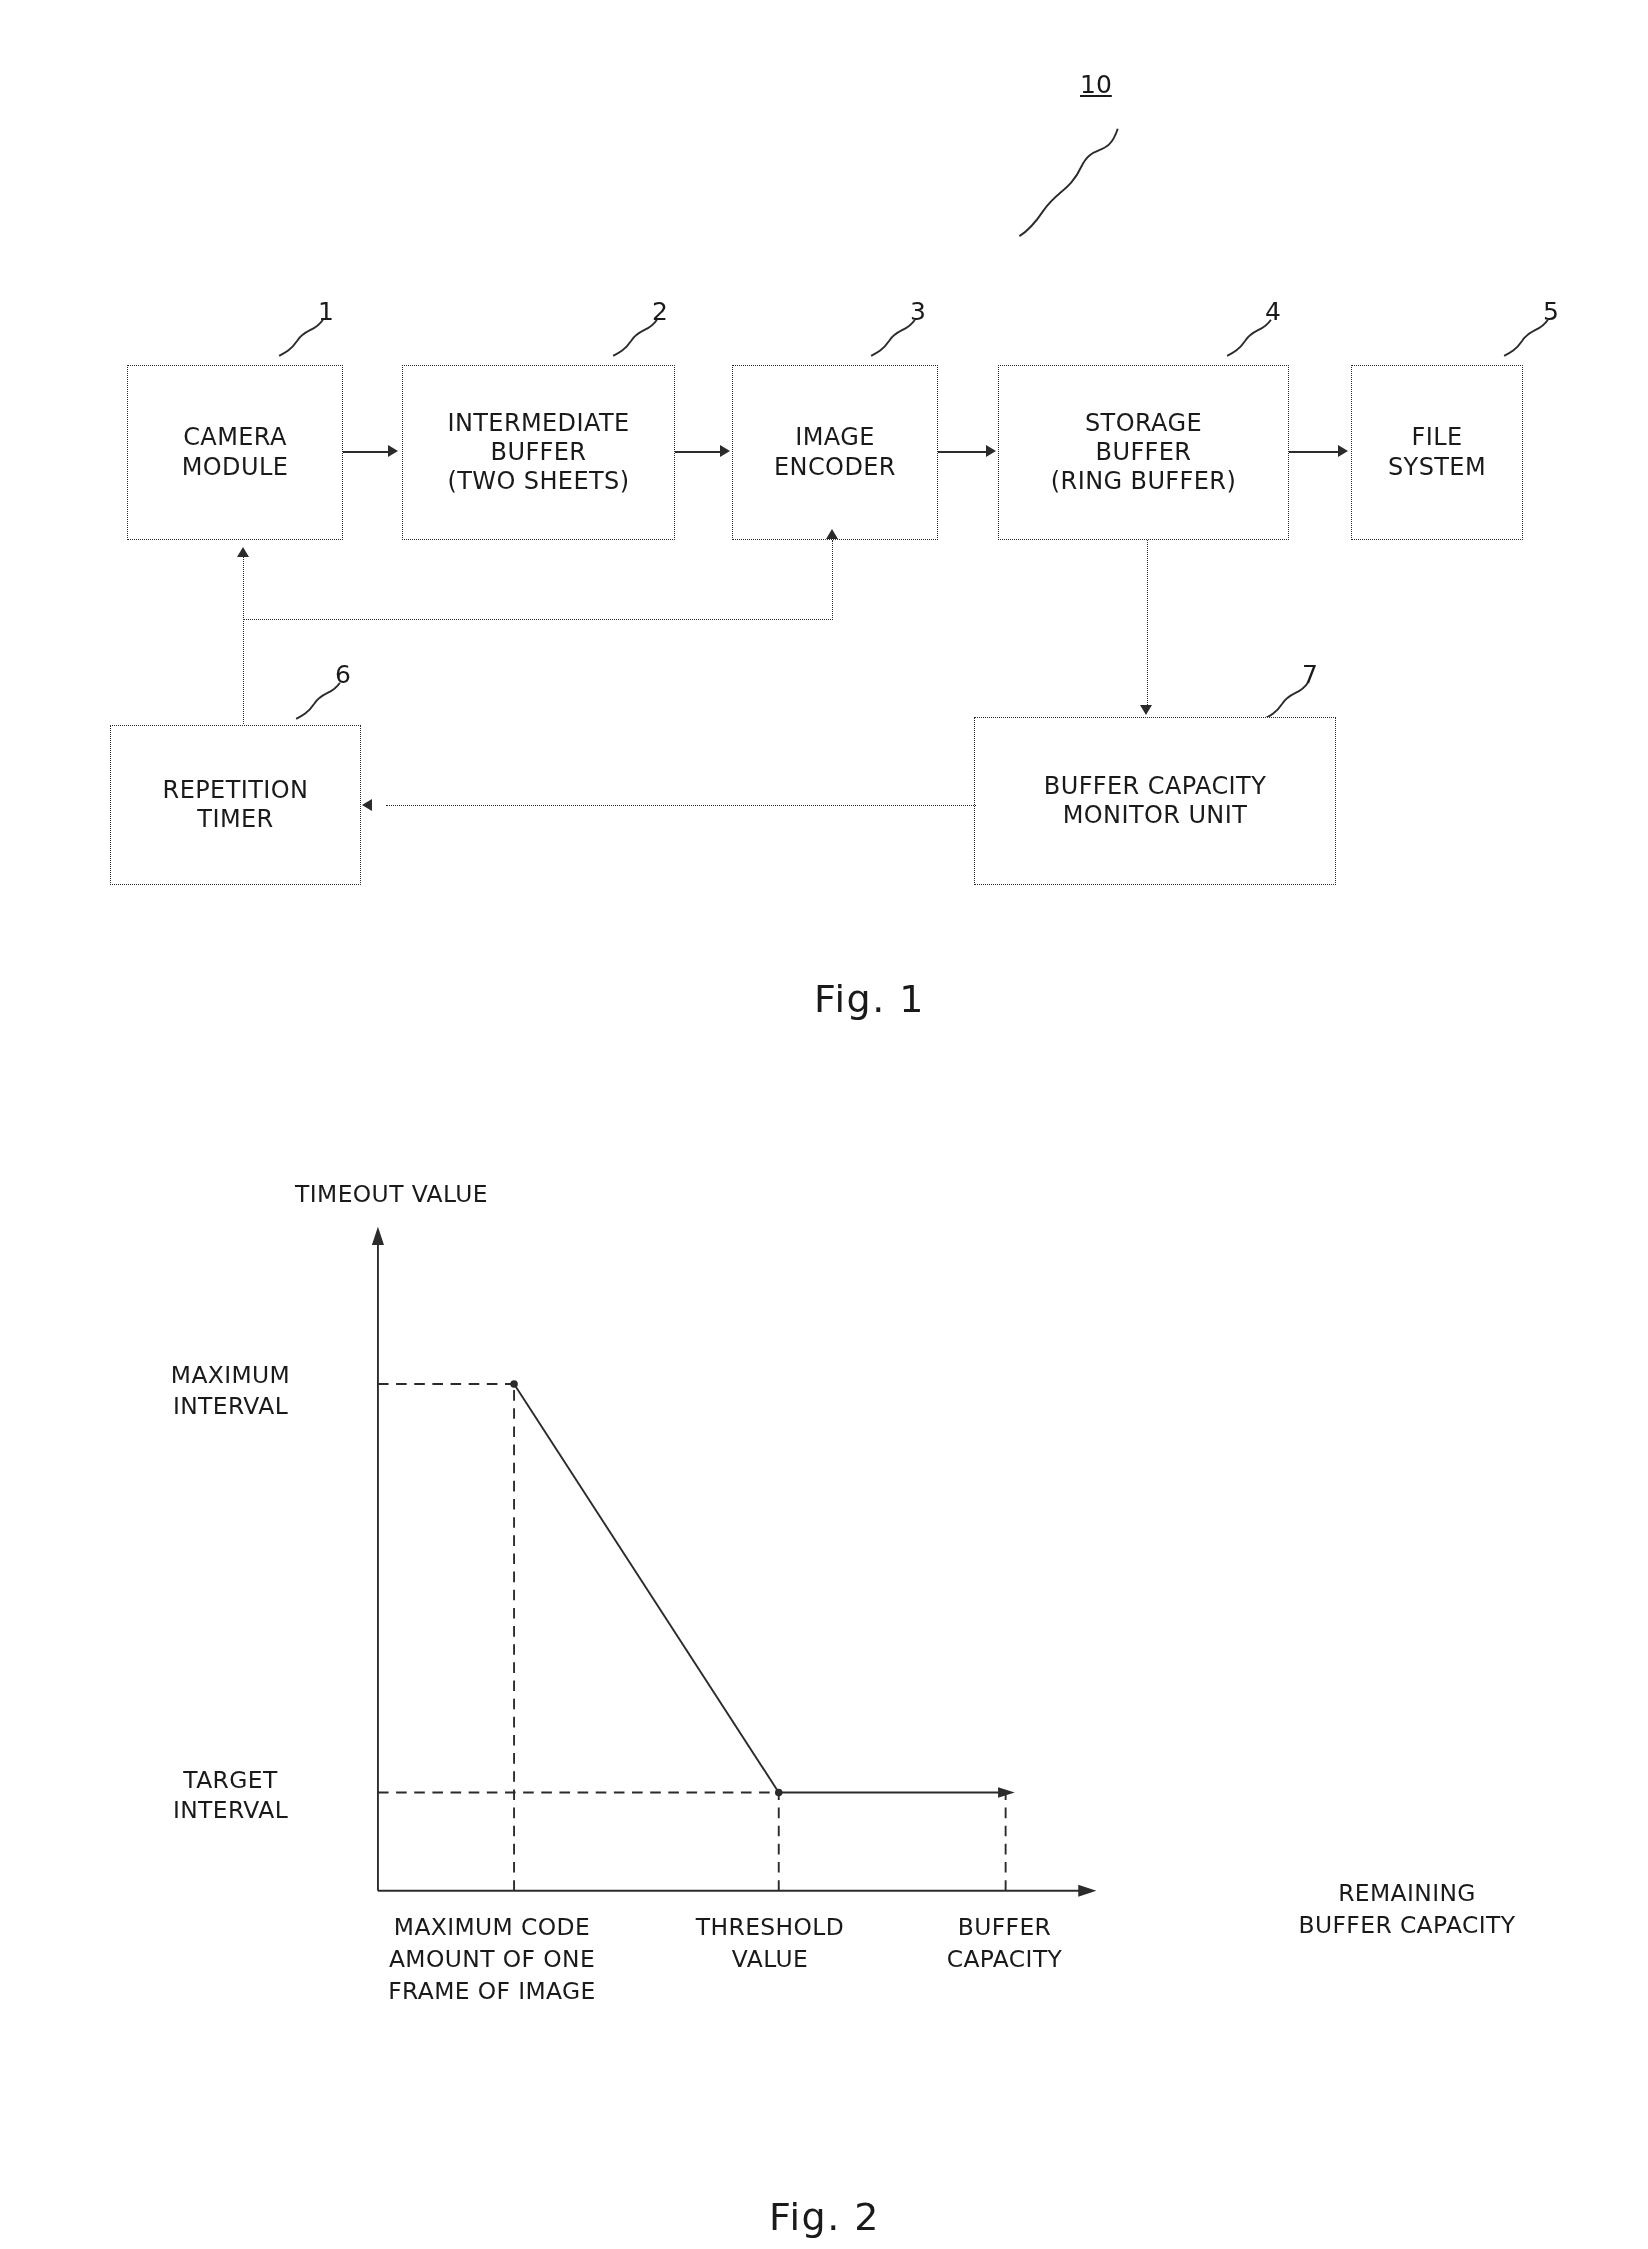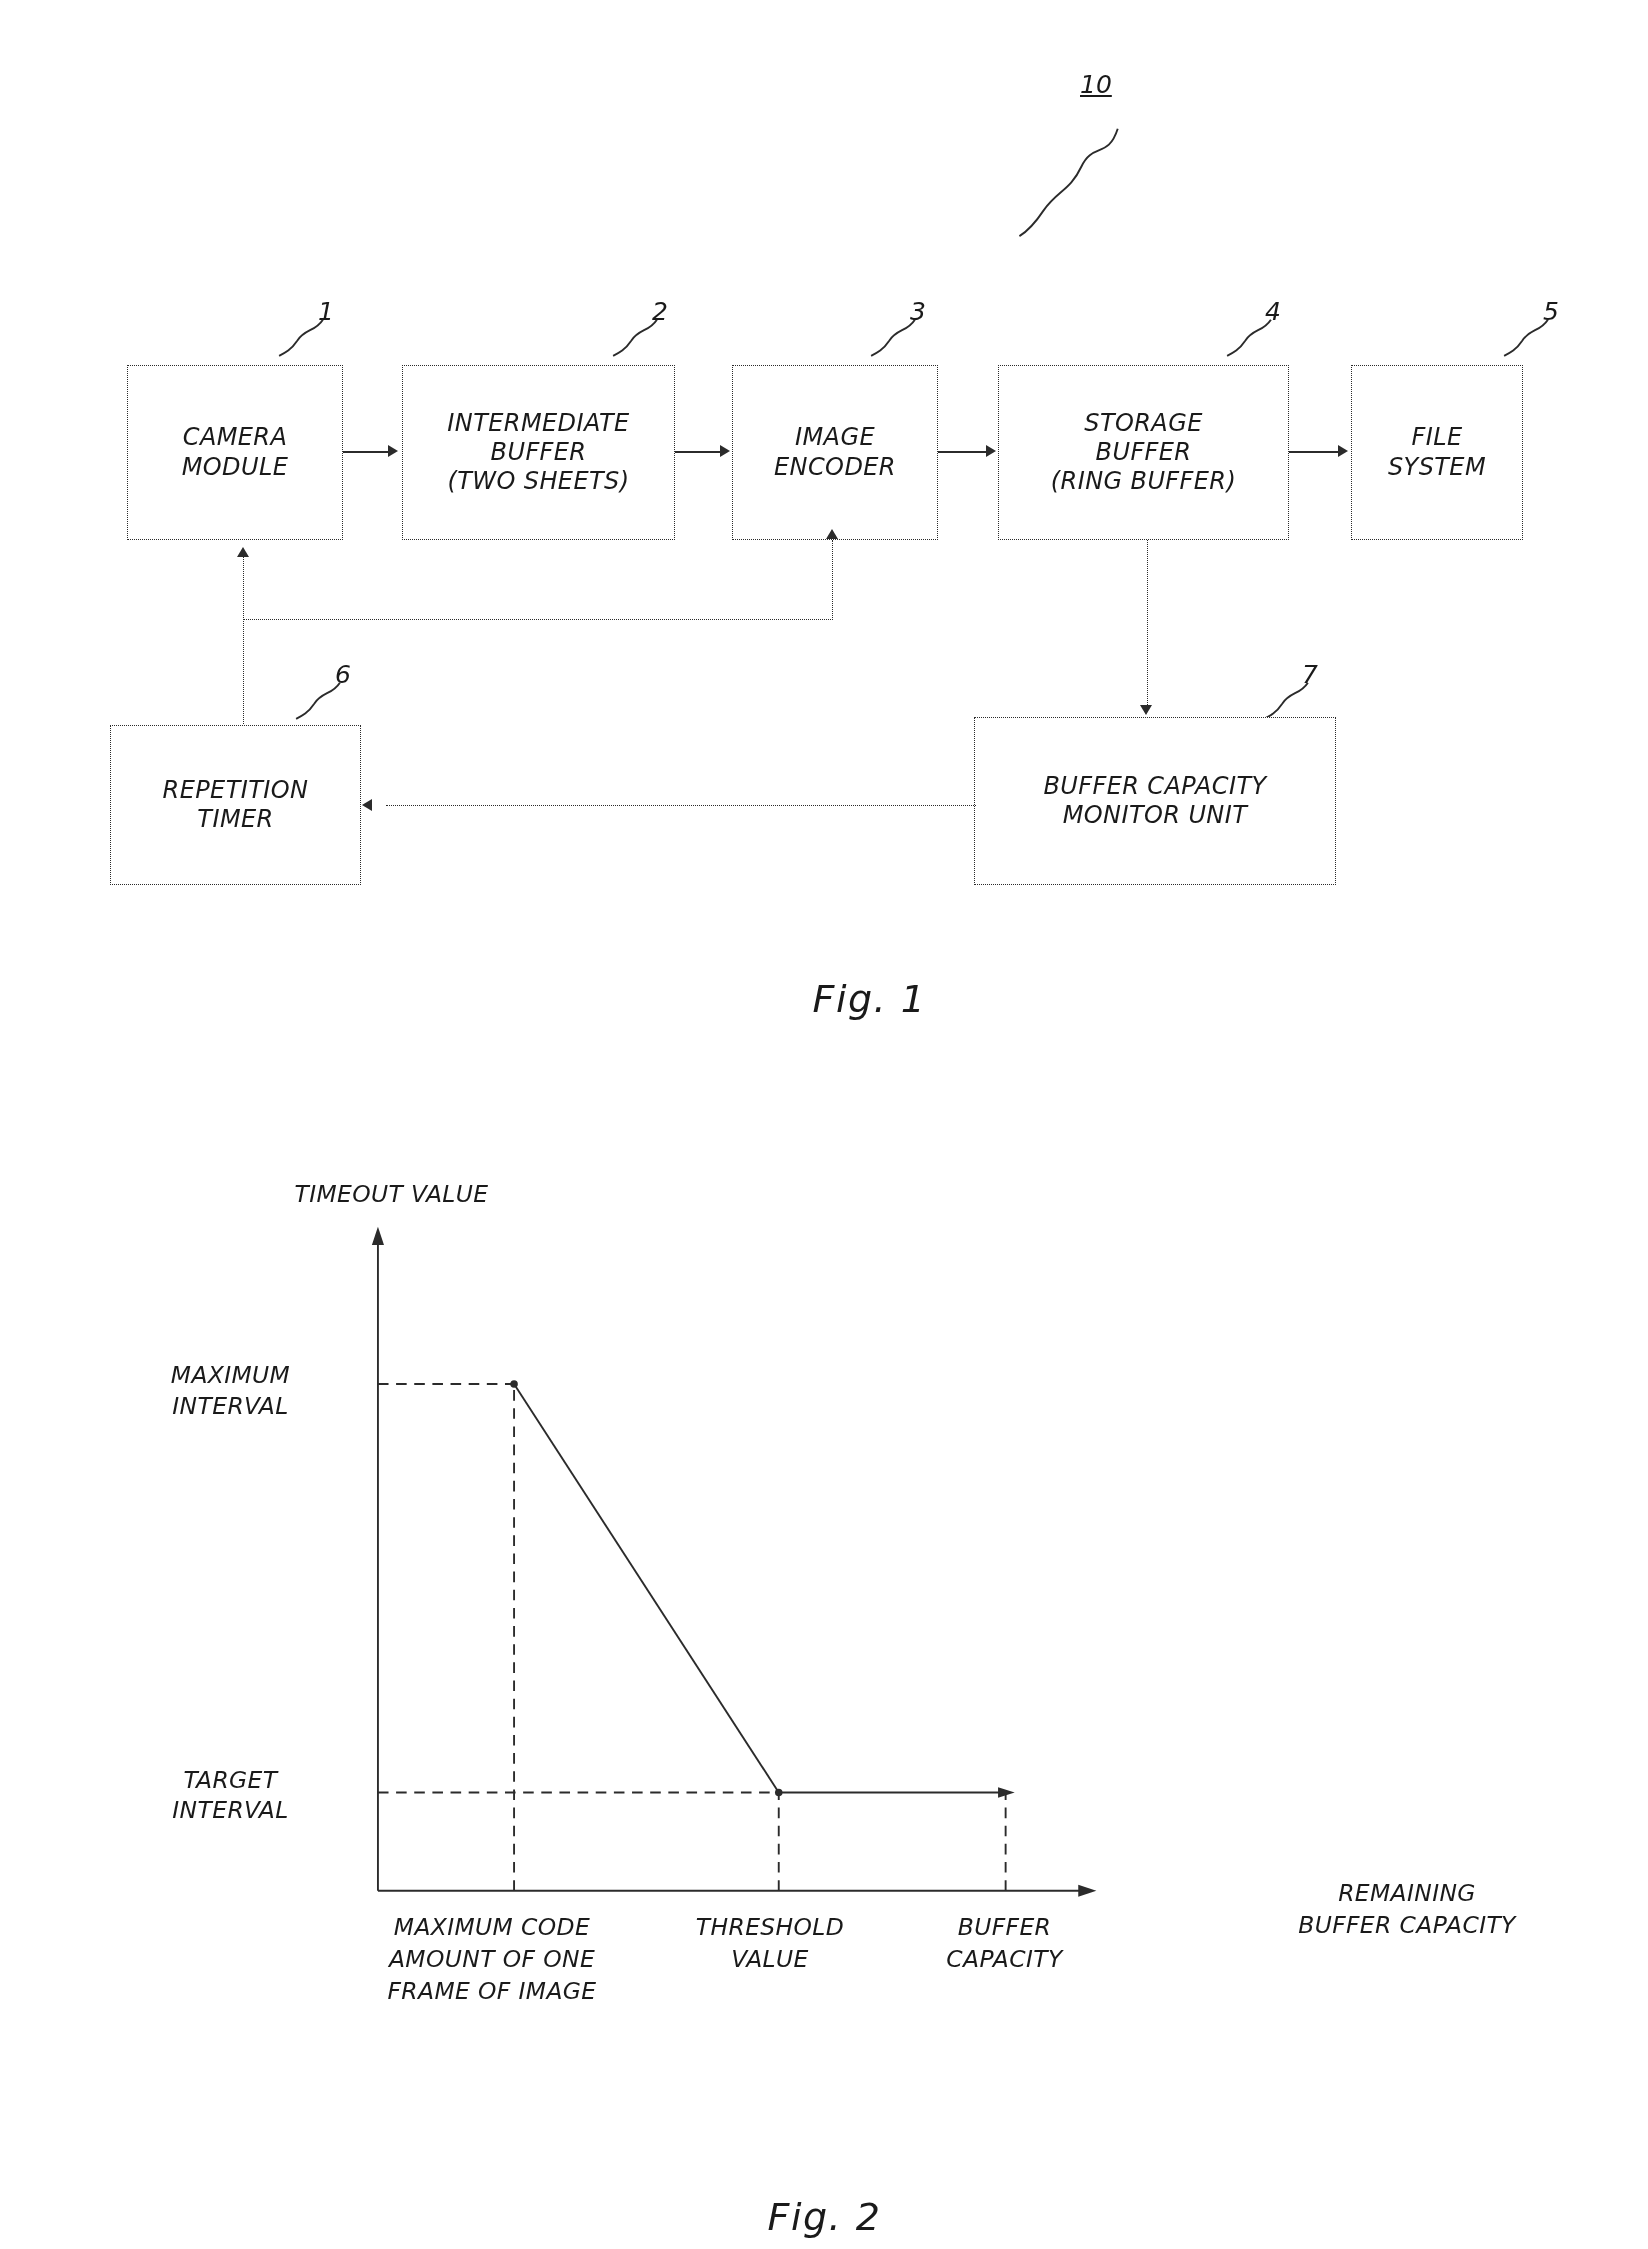--- a/index.html
+++ b/index.html
@@ -11,21 +11,20 @@
     width: 1649px;
     height: 2250px;
     position: relative;
     font-family: "DejaVu Sans", sans-serif;
     color: #1a1a1a;
     overflow: hidden;
   }
   .page {
     position: absolute;
     inset: 0;
-    font-style: italic;
   }
 
   
   .node {
     position: absolute;
     border: 1.5px dotted #2b2b2b;
     box-sizing: border-box;
     display: flex;
     flex-direction: column;
     align-items: center;

